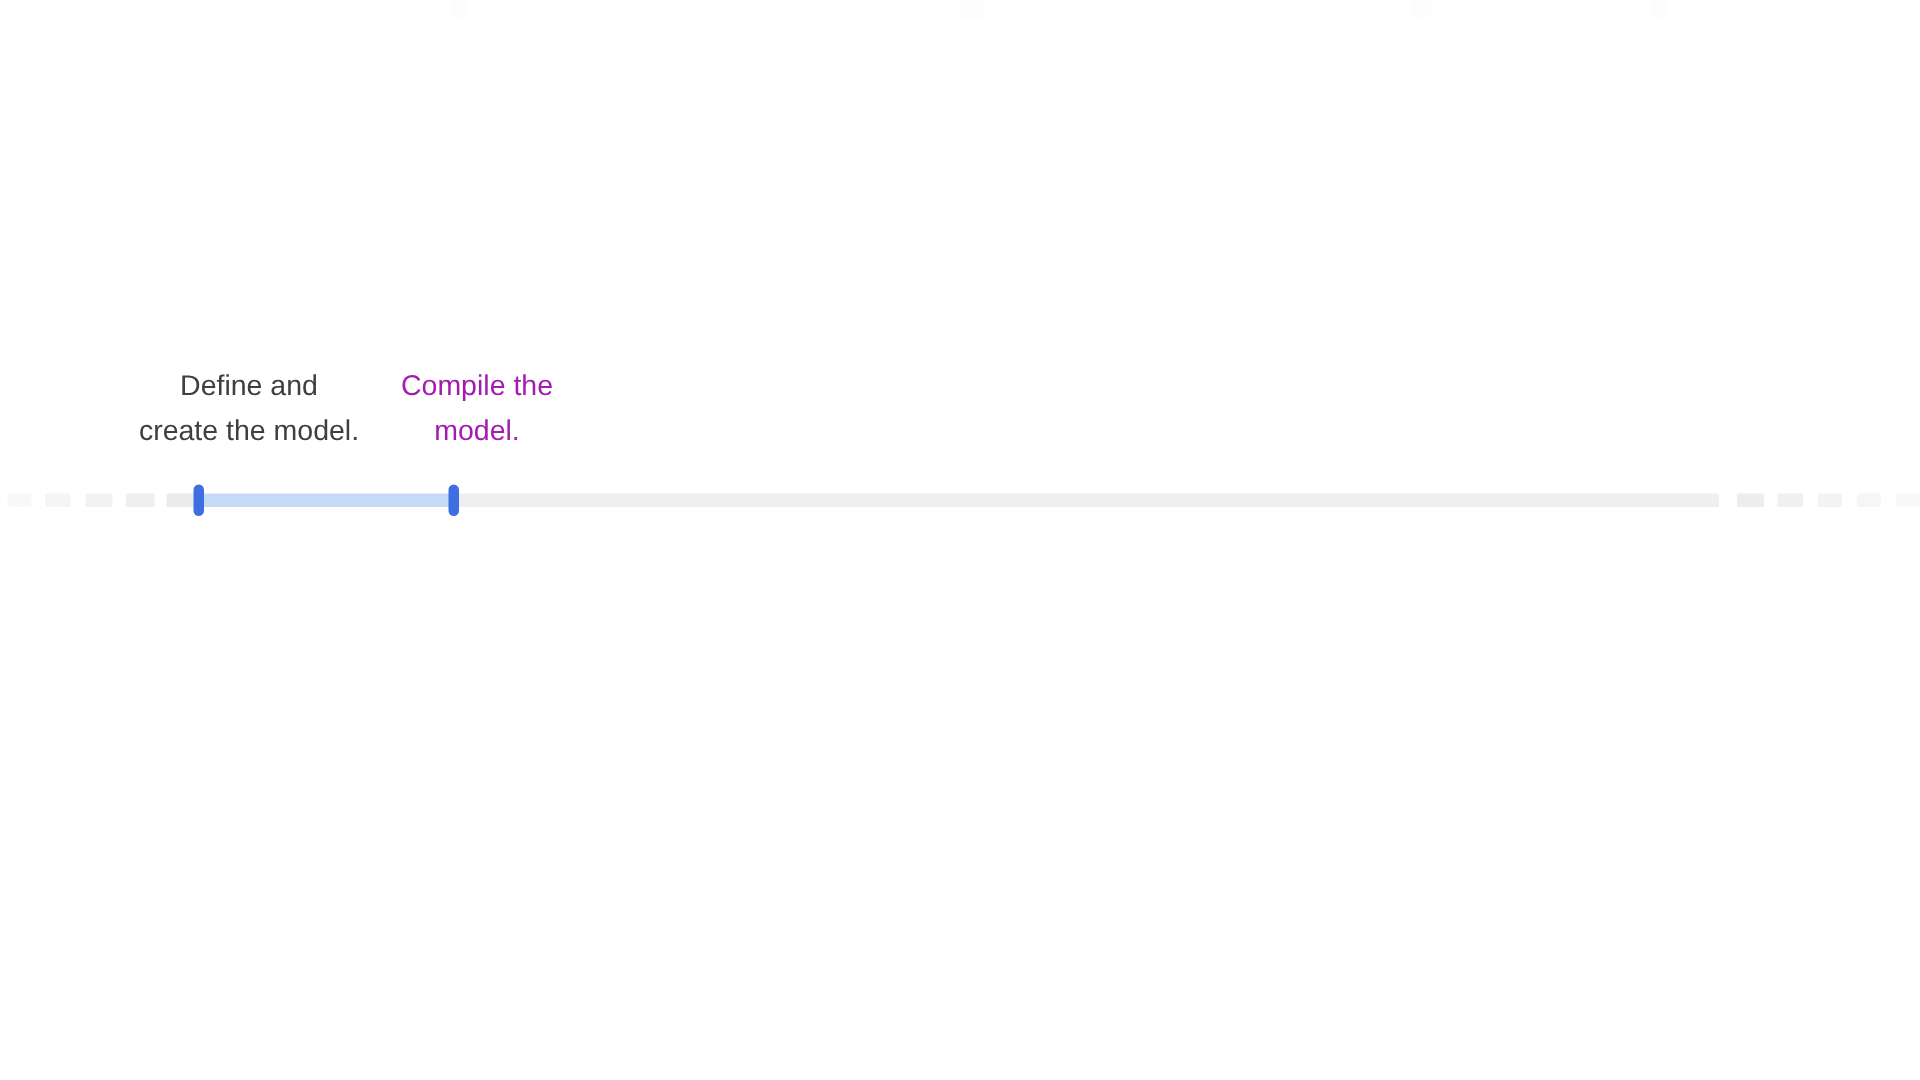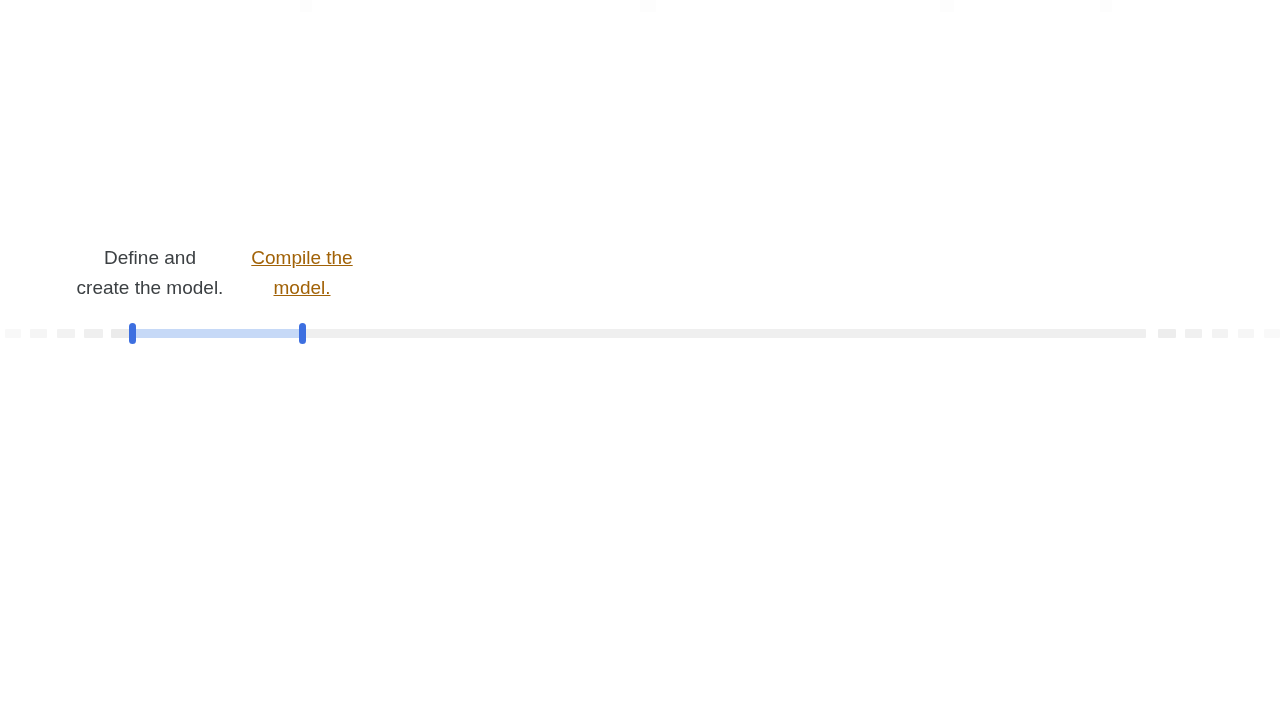--- a/index.html
+++ b/index.html
@@ -28,21 +28,21 @@
     top: 0;
     width: 20px;
     height: 12px;
     background: #fcfcfc;
   }
 
   
   .stage-labels {
     position: absolute;
     top: 243px;
-    left: 0;
+    left: 16px;
     width: 1032px;
     height: 62px;
   }
   .stage-label {
     position: absolute;
     text-align: center;
     color: #3c4043;
     font-size: 19px;
     line-height: 29.5px;
     font-family: "Liberation Sans", sans-serif;
@@ -95,21 +95,21 @@
 <div class="top-artifacts">
     <div class="top-artifact" style="left: 300px; width: 12px; opacity: 0.8; background: rgb(252, 252, 252);"></div>
     <div class="top-artifact" style="left: 640px; width: 16px; opacity: 0.75; background: rgb(252, 252, 252);"></div>
     <div class="top-artifact" style="left: 940px; width: 14px; opacity: 0.7; background: rgb(252, 252, 252);"></div>
     <div class="top-artifact" style="left: 1100px; width: 12px; opacity: 0.6; background: rgb(252, 252, 252);"></div>
   </div>
 
 <div class="stage-labels">
     <div class="stage-label" style="left: 40px; width: 220px; color: rgb(60, 64, 67);">Define and
 create the model.</div>
-    <div class="stage-label" style="left: 212px; width: 180px; color: #a16207; text-decoration: underline;">Compile the
+    <div class="stage-label" style="left: 212px; width: 180px; color: #a21caf;">Compile the
 model.</div>
   </div>
 
 <div class="slider">
     <div class="track-dash" style="left: 5px; width: 16px; opacity: 0.35; background: rgb(235, 235, 235);"></div>
     <div class="track-dash" style="left: 30px; width: 17px; opacity: 0.5; background: rgb(235, 235, 235);"></div>
     <div class="track-dash" style="left: 57px; width: 18px; opacity: 0.65; background: rgb(235, 235, 235);"></div>
     <div class="track-dash" style="left: 84px; width: 19px; opacity: 0.8; background: rgb(235, 235, 235);"></div>
     <div class="track-dash" style="left: 111px; width: 21px; opacity: 1; background: rgb(235, 235, 235);"></div>
     <div class="track-rail" style="left: 302px; width: 844px; background: rgb(239, 239, 239);"></div>

